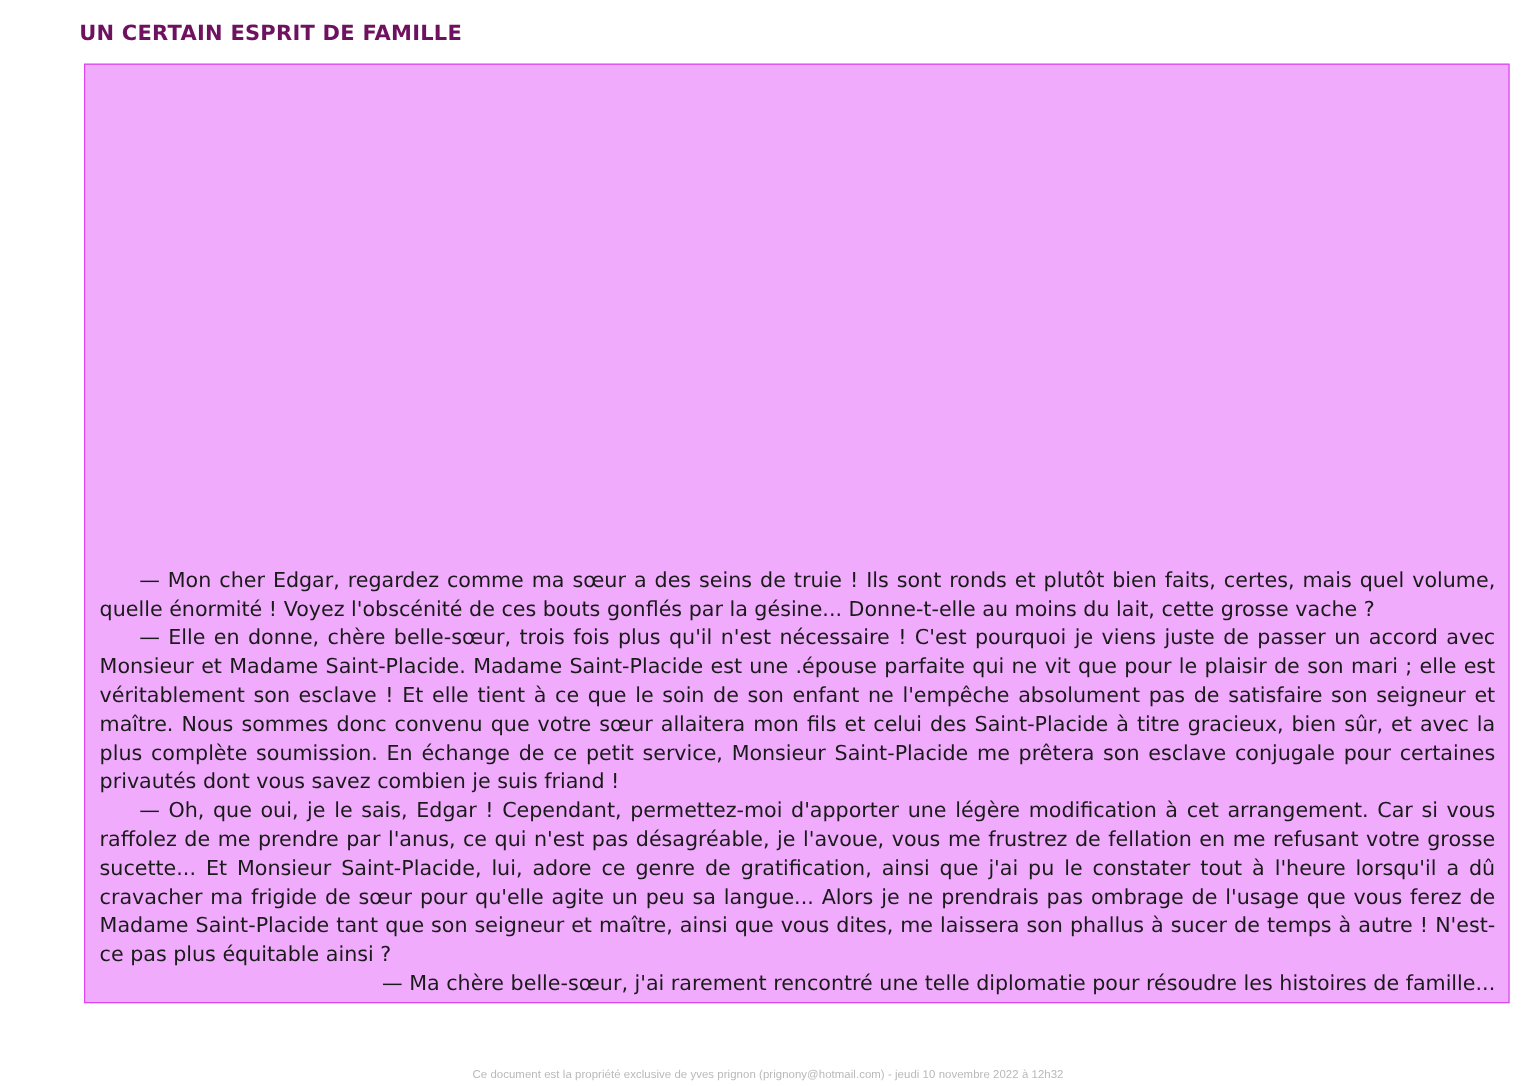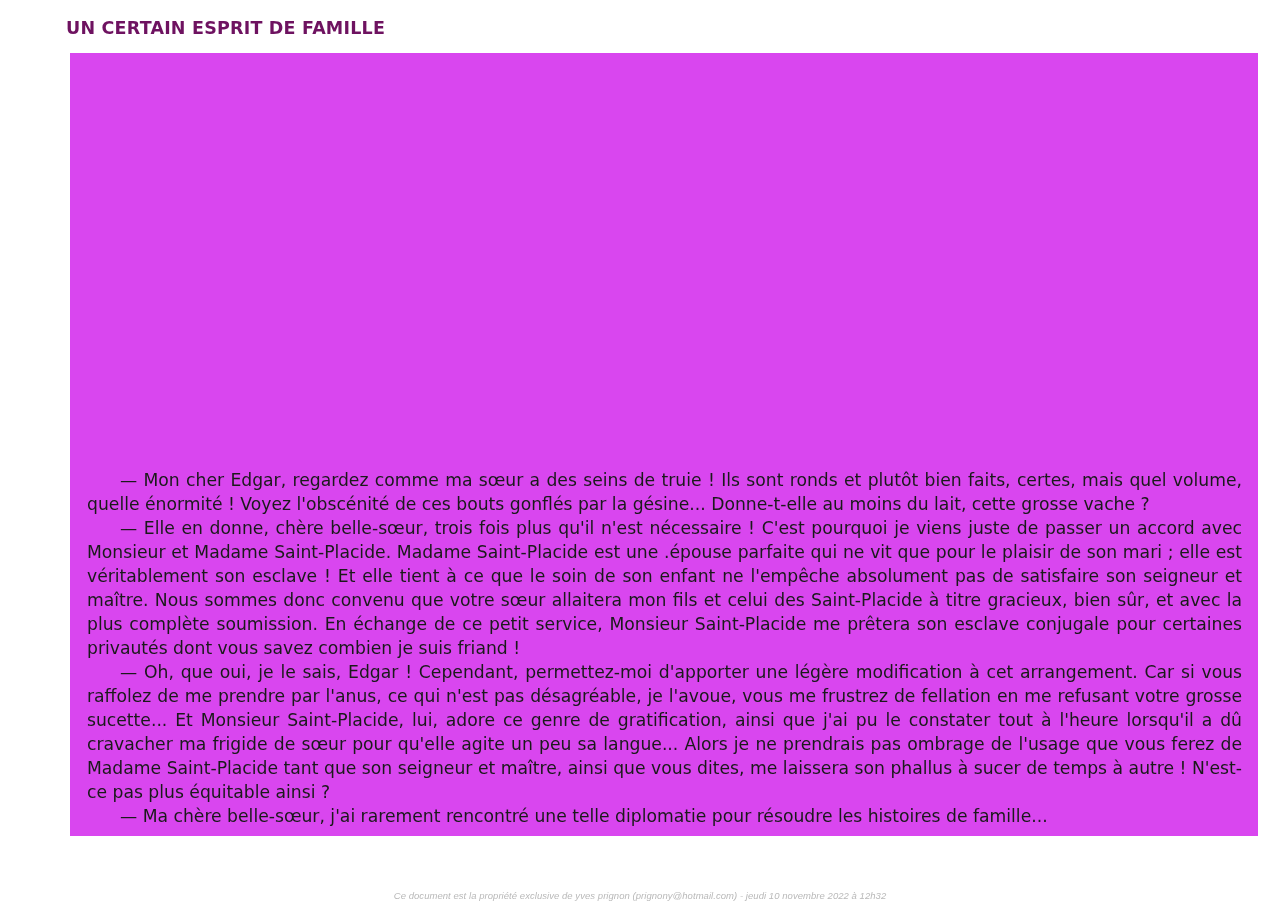--- a/index.html
+++ b/index.html
@@ -26,23 +26,23 @@
     white-space: nowrap;
     font-weight: 700;
   }
 
   #content-frame {
     position: absolute;
     left: 70px;
     top: 53px;
     width: 1188px;
     height: 783px;
-    border: 5px solid #d946ef;
+    border: 1px solid #d946ef;
     box-sizing: border-box;
-    background: #d946ef;
+    background: #f0abfc;
   }
 
   #text-body {
     position: absolute;
     left: 12px;
     right: 11px;
     bottom: 3px;
     font-size: 17.2px;
     line-height: 24px;
     color: #1a1a1a;
@@ -51,35 +51,34 @@
     -webkit-hyphens: none;
     hyphens: none;
   }
 
   #text-body p {
     margin: 0;
     text-indent: 33px;
     text-align: justify;
   }
   #text-body p:last-child {
-    text-align: left;
+    text-align: right;
   }
 
   #doc-footer {
     position: absolute;
     left: 0;
     right: 0;
     top: 889px;
     text-align: center;
     font-size: 9.5px;
     line-height: 13px;
     color: #b9b9b9;
     font-family: "Liberation Sans", sans-serif;
     letter-spacing: 0.05px;
-    font-style: italic;
   }
 </style>
 </head>
 <body>
 
 <h1 id="page-title">UN CERTAIN ESPRIT DE FAMILLE</h1>
 
 <div id="content-frame">
 
   <div id="text-body">

